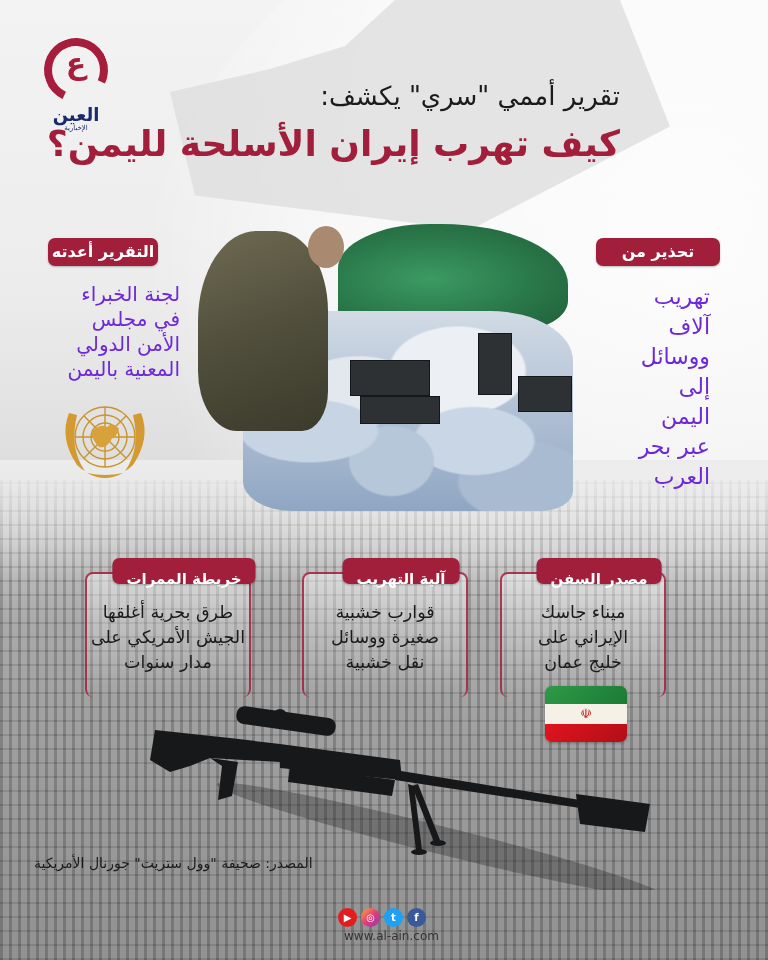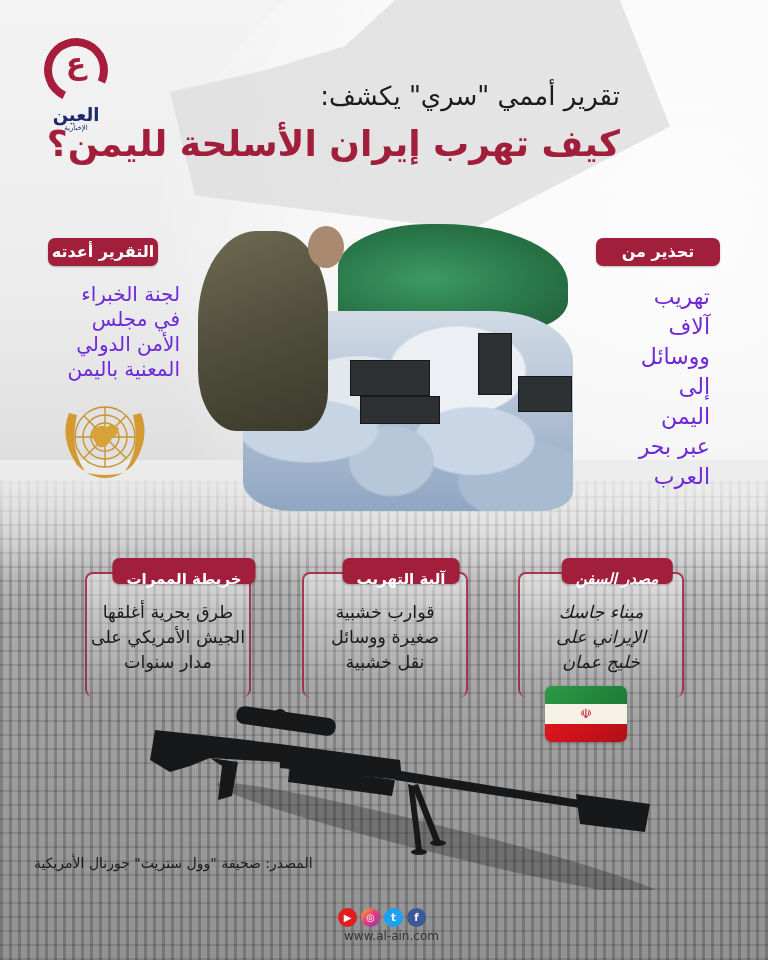--- a/index.html
+++ b/index.html
@@ -103,21 +103,21 @@
 
   
   .card {
     position: absolute; top: 572px; width: 166px; height: 125px;
     border: 2px solid rgba(162,31,59,0.85); border-top: 2px solid rgba(162,31,59,0.85);
     border-radius: 8px; border-bottom: none;
     background: linear-gradient(180deg, rgba(255,255,255,0.45), rgba(255,255,255,0));
   }
   .card-1 { left: 85px; }
   .card-2 { left: 302px; }
-  .card-3 { left: 518px; font-style: italic; }
+  .card-3 { left: 500px; }
   .card-pill {
     position: absolute; top: -16px; left: 50%; transform: translateX(-50%);
     white-space: nowrap; background: #a21f3b; color: #fff; font-weight: bold;
     font-size: 15px; padding: 8px 14px; height: 26px; line-height: 26px; border-radius: 7px;
     direction: rtl; box-shadow: 0 1px 2px rgba(0,0,0,0.25); margin-left: 16px;
   }
   .card-text {
     position: absolute; top: 26px; left: -14px; right: -14px; text-align: center;
     direction: rtl; font-size: 17.5px; line-height: 25px; color: #1b1b1b;
   }

